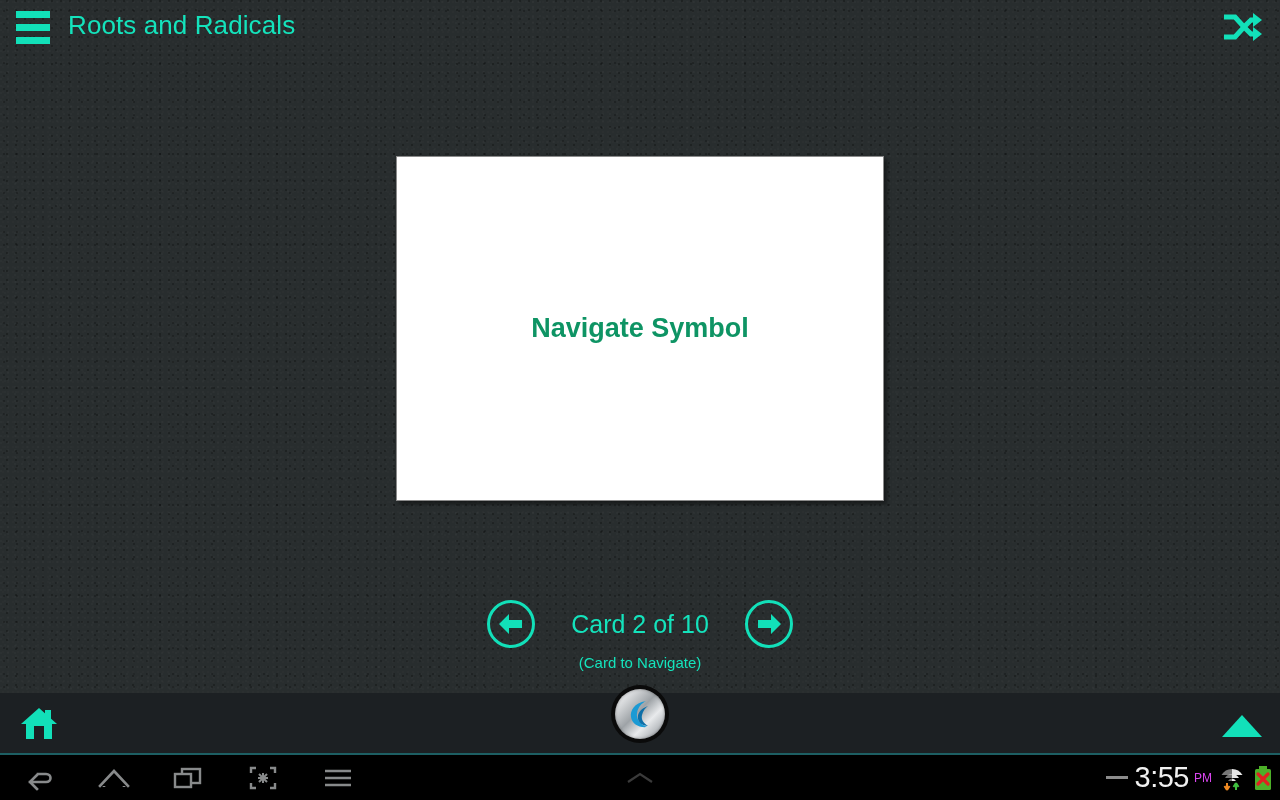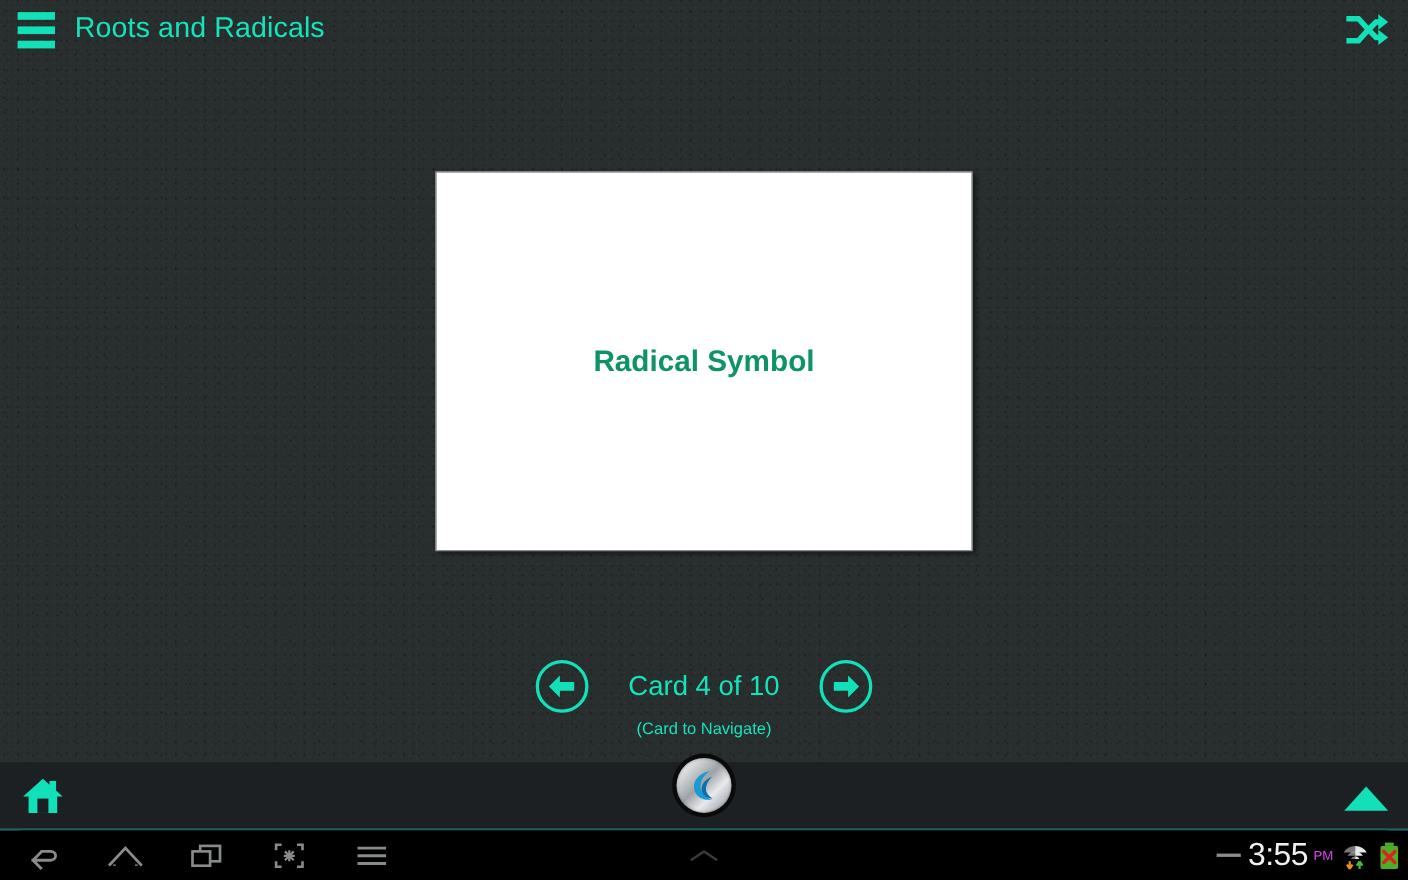--- a/index.html
+++ b/index.html
@@ -136,30 +136,30 @@
       <svg width="44" height="40" viewBox="0 0 44 40">
         <path d="M4 10 L15 10 L24 20 L31 27 L37 27" stroke="#12e0b9" stroke-width="5" fill="none"></path>
         <path d="M4 30 L15 30 L24 20 L31 13 L37 13" stroke="#12e0b9" stroke-width="5" fill="none"></path>
         <path d="M33 6 L42 13 L33 20 Z" fill="#12e0b9"></path>
         <path d="M33 20 L42 27 L33 34 Z" fill="#12e0b9"></path>
       </svg>
     </div>
   </div>
 
   <div id="card">
-    <div id="card-text">Radical Symbol</div>
+    <div id="card-text">Navigate Symbol</div>
   </div>
 
   <div id="pager">
     <div class="nav-circle">
       <svg width="26" height="22" viewBox="0 0 26 22">
         <path d="M24 7 L11 7 L11 1 L1 11 L11 21 L11 15 L24 15 Z" fill="#12e0b9"></path>
       </svg>
     </div>
-    <div id="card-counter">Card 4 of 10</div>
+    <div id="card-counter">Card 2 of 10</div>
     <div class="nav-circle">
       <svg width="26" height="22" viewBox="0 0 26 22">
         <path d="M2 7 L15 7 L15 1 L25 11 L15 21 L15 15 L2 15 Z" fill="#12e0b9"></path>
       </svg>
     </div>
   </div>
   <div id="swipe-hint">(Card to Navigate)</div>
 
   <div id="app-bottom-bar">
     <div id="home-icon-btn">

